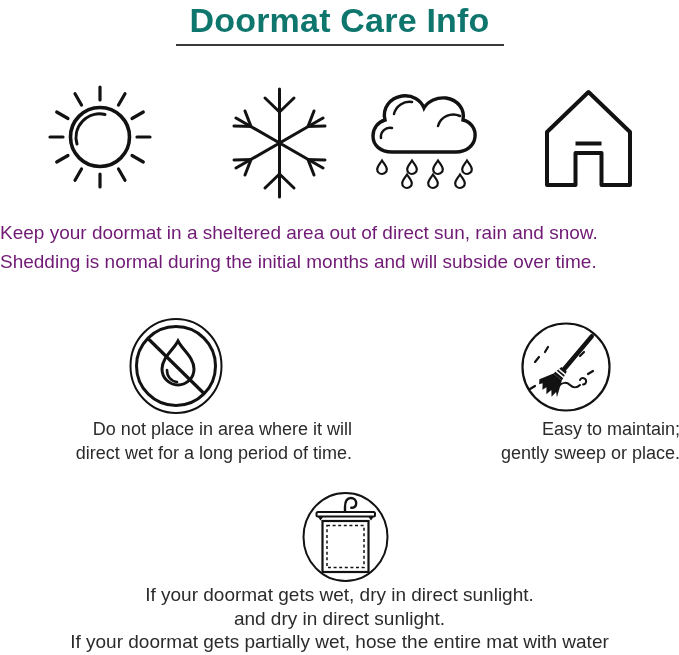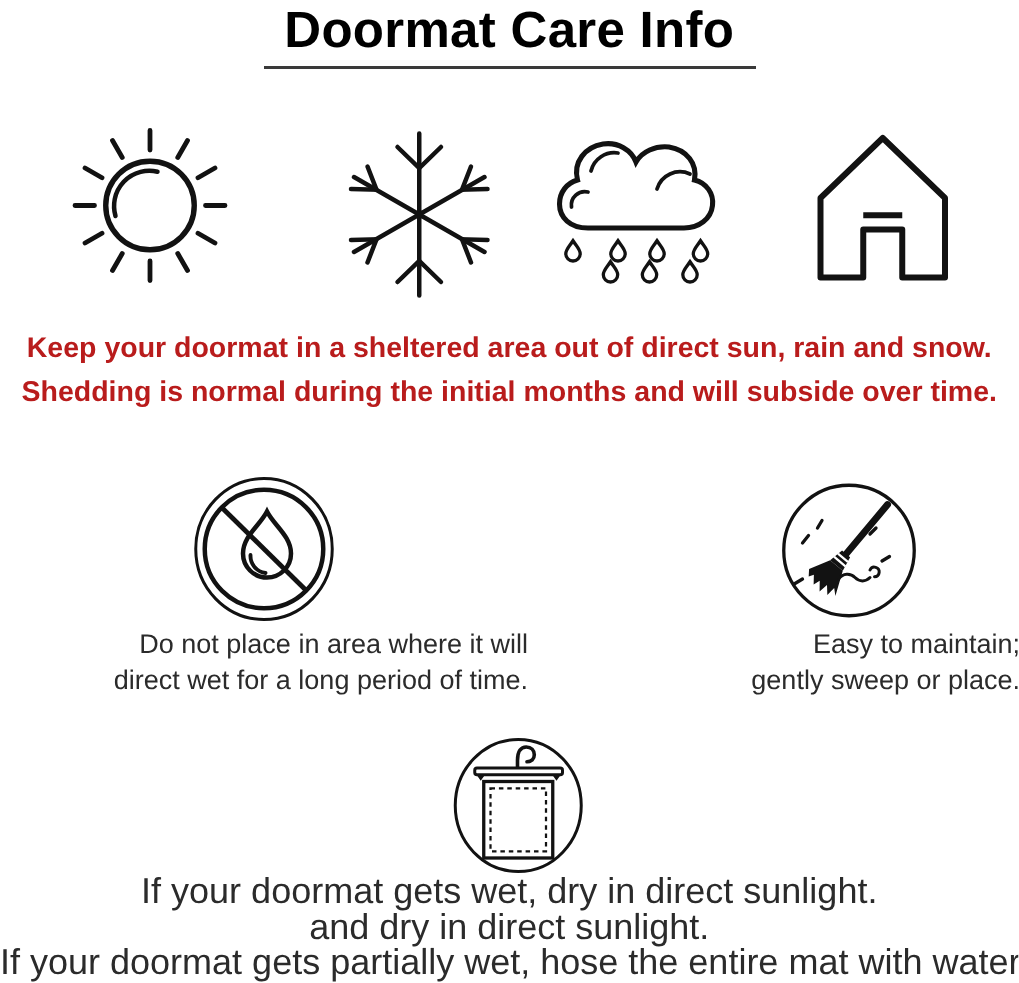--- a/index.html
+++ b/index.html
@@ -7,35 +7,35 @@
     position:relative;
     width:679px;height:655px;
     background:#ffffff;
     font-family:"Liberation Sans","DejaVu Sans",sans-serif;
     color:#2b2b2b;
     overflow:hidden;
   }
   .title-wrap{position:absolute;top:2px;left:0;width:100%;text-align:center;margin:0;}
   .title-wrap span{
     display:inline-block;
-    font-size:34px;font-weight:bold;color:#000000;
+    font-size:34px;font-weight:bold;color:#0f766e;
     letter-spacing:0.2px;
     padding:0 14px 5px 14px;
     border-bottom:2.5px solid #3a3a3a;
     line-height:1.1;
   }
   .icon{position:absolute;}
   .icon svg{display:block;width:100%;height:100%;}
-  .intro{position:absolute;top:219px;left:0;width:100%;text-align:center;
-    font-size:19px;line-height:28.5px;color:#b91c1c;font-weight:bold;}
+  .intro{position:absolute;top:219px;left:0;width:100%;
+    font-size:19px;line-height:28.5px;color:#701a75;}
   .caption{position:absolute;text-align:right;font-size:18px;line-height:24px;color:#2b2b2b;}
   .caption-left{top:417px;left:0;width:352px;}
   .caption-right{top:417px;left:448px;width:232px;}
   .bottom-text{position:absolute;top:583px;left:0;width:100%;text-align:center;
-    font-size:24px;line-height:23.5px;color:#2b2b2b;}
+    font-size:19px;line-height:23.5px;color:#2b2b2b;}
   .line{white-space:nowrap;}
 </style>
 </head>
 <body>
 
 <div class="canvas">
 
   <h1 class="title-wrap">
     <span>Doormat Care Info</span>
   </h1>

